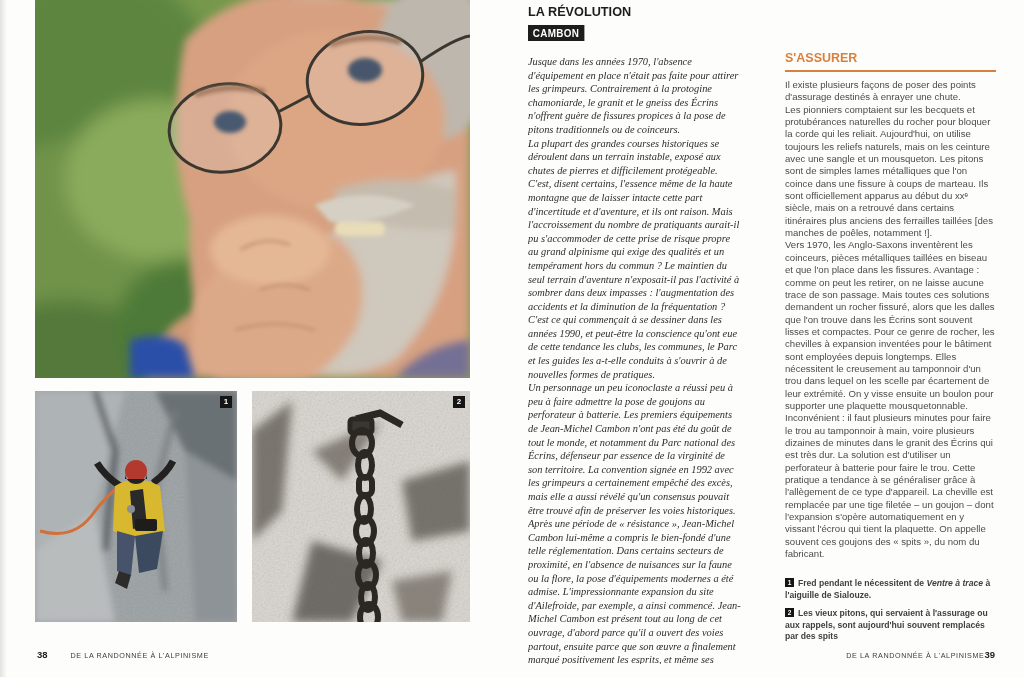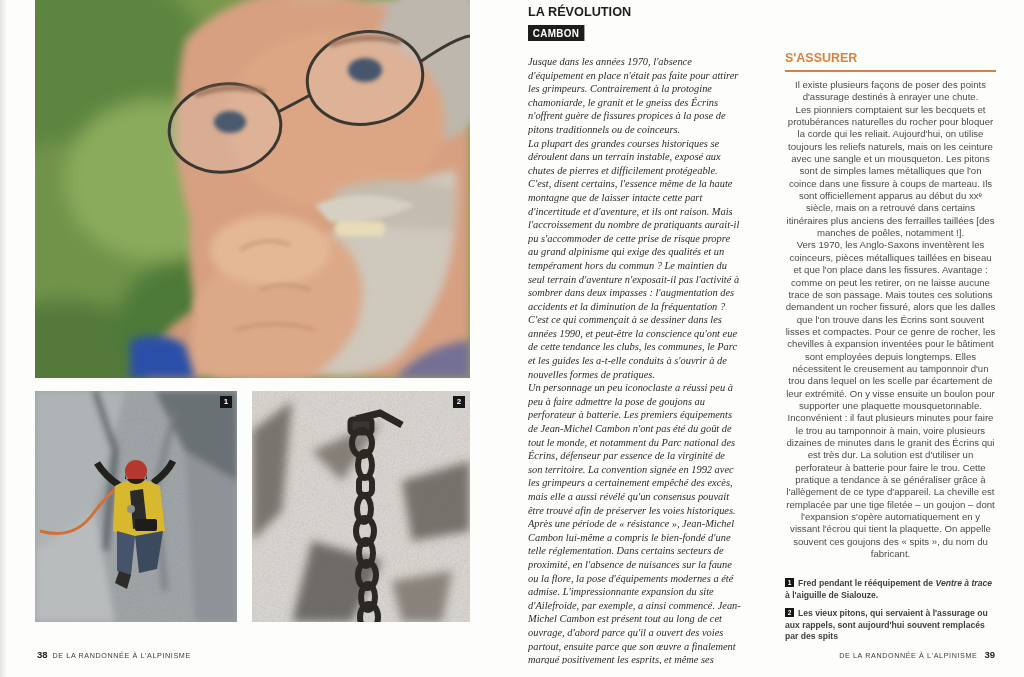--- a/index.html
+++ b/index.html
@@ -25,33 +25,33 @@
                  transform:scaleX(.94);transform-origin:left;}
   .article-body{margin-top:14px;font-family:"Liberation Serif",serif;font-size:10.4px;
                 line-height:13.6px;color:#2e2c2a;text-align:left;}
   .article-body p{margin:0;font-style:italic;}
   
   .sidebar{position:absolute;left:785px;top:50px;width:211px;}
   .sidebar-heading{font-size:13px;font-weight:bold;color:#d9813c;margin:0;
                    transform:scaleX(.96);transform-origin:left;}
   .sidebar-rule{border:none;border-top:2px solid #d9813c;margin:5px 0 7px 0;}
   .sidebar-body{font-size:9.6px;line-height:12.35px;color:#4c4c4c;}
-  .sidebar-body p{margin:0;text-align:center;}
+  .sidebar-body p{margin:0;}
   .footnote{position:absolute;left:785px;width:214px;font-size:8.6px;line-height:11.5px;
             font-weight:bold;color:#3f3f3f;}
   .fn1{top:578px;} .fn2{top:608px;}
   .fn-marker{display:inline-flex;width:9px;height:9px;background:#151515;color:#fff;
              font-size:6.5px;font-weight:bold;align-items:center;justify-content:center;
              margin-right:4px;vertical-align:1px;}
   .fn-italic{font-style:italic;}
   
   .footer{position:absolute;top:649px;font-size:7.2px;letter-spacing:.6px;color:#3c3c3c;}
   .footer-left{left:37px;} .footer-right{right:29px;text-align:right;}
   .pagenum{font-size:9.5px;font-weight:bold;color:#1d1d1b;letter-spacing:0;}
-  .footer-left .pagenum{margin-right:5px;} .footer-right .pagenum{margin-left:7px;}
+  .footer-left .pagenum{margin-right:23px;} .footer-right .pagenum{}
 </style>
 </head>
 <body>
 
 <div class="spread">
   <div class="page-edge"></div>
 
   <div class="photo portrait">
     <svg width="435" height="378" viewBox="0 0 435 378" xmlns="http://www.w3.org/2000/svg">
       <defs>
@@ -214,21 +214,21 @@
     <h2 class="sidebar-heading">S'ASSURER</h2>
     <hr class="sidebar-rule">
     <div class="sidebar-body">
       <p>Il existe plusieurs façons de poser des points d'assurage destinés à enrayer une chute.</p>
       <p>Les pionniers comptaient sur les becquets et protubérances naturelles du rocher pour bloquer la corde qui les reliait. Aujourd'hui, on utilise toujours les reliefs naturels, mais on les ceinture avec une sangle et un mousqueton. Les pitons sont de simples lames métalliques que l'on coince dans une fissure à coups de marteau. Ils sont officiellement apparus au début du xxᵉ siècle, mais on a retrouvé dans certains itinéraires plus anciens des ferrailles taillées [des manches de poêles, notamment !].</p>
       <p>Vers 1970, les Anglo-Saxons inventèrent les coinceurs, pièces métalliques taillées en biseau et que l'on place dans les fissures. Avantage : comme on peut les retirer, on ne laisse aucune trace de son passage. Mais toutes ces solutions demandent un rocher fissuré, alors que les dalles que l'on trouve dans les Écrins sont souvent lisses et compactes. Pour ce genre de rocher, les chevilles à expansion inventées pour le bâtiment sont employées depuis longtemps. Elles nécessitent le creusement au tamponnoir d'un trou dans lequel on les scelle par écartement de leur extrémité. On y visse ensuite un boulon pour supporter une plaquette mousquetonnable. Inconvénient : il faut plusieurs minutes pour faire le trou au tamponnoir à main, voire plusieurs dizaines de minutes dans le granit des Écrins qui est très dur. La solution est d'utiliser un perforateur à batterie pour faire le trou. Cette pratique a tendance à se généraliser grâce à l'allègement de ce type d'appareil. La cheville est remplacée par une tige filetée – un goujon – dont l'expansion s'opère automatiquement en y vissant l'écrou qui tient la plaquette. On appelle souvent ces goujons des « spits », du nom du fabricant.</p>
     </div>
   </div>
 
   <div class="footnote fn1">
-    <span class="fn-marker">1</span><span>Fred pendant le rééquipement de </span><span class="fn-italic">Ventre à trace</span><span> à l'aiguille de Sialouze.</span>
+    <span class="fn-marker">1</span><span>Fred pendant le nécessitent de </span><span class="fn-italic">Ventre à trace</span><span> à l'aiguille de Sialouze.</span>
   </div>
   <div class="footnote fn2">
     <span class="fn-marker">2</span><span>Les vieux pitons, qui servaient à l'assurage ou aux rappels, sont aujourd'hui souvent remplacés par des spits</span>
   </div>
 
   <div class="footer footer-left">
     <span class="pagenum">38</span><span>DE LA RANDONNÉE À L'ALPINISME</span>
   </div>
   <div class="footer footer-right">
     <span>DE LA RANDONNÉE À L'ALPINISME</span><span class="pagenum">39</span>

